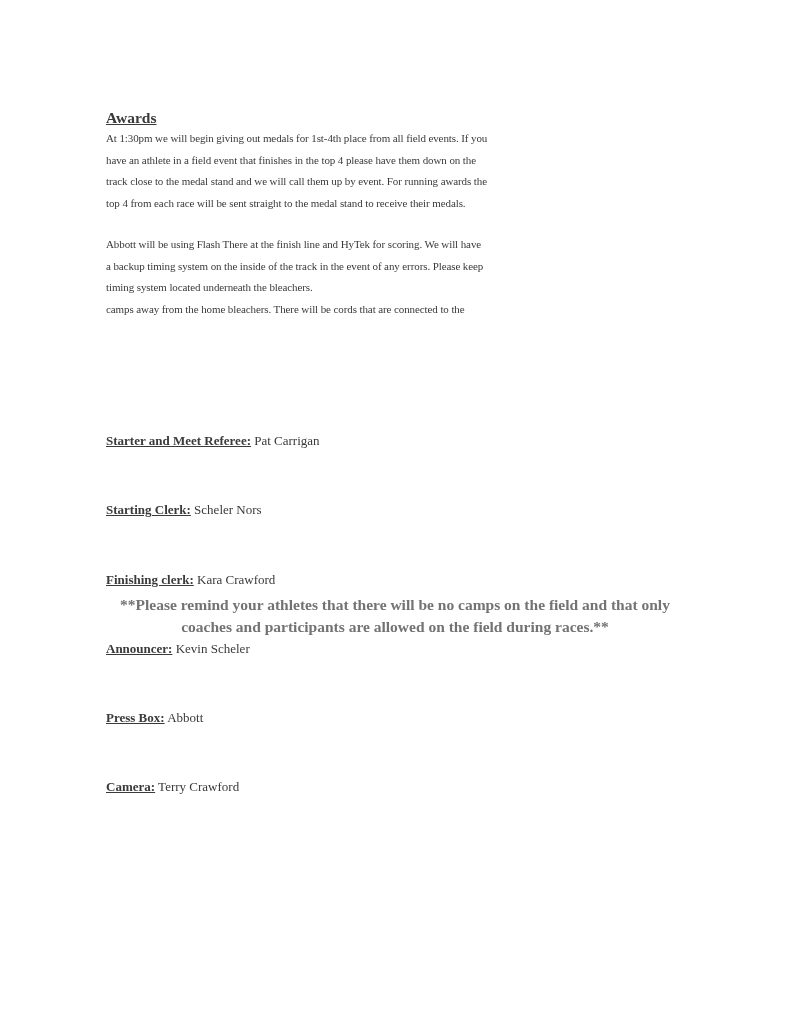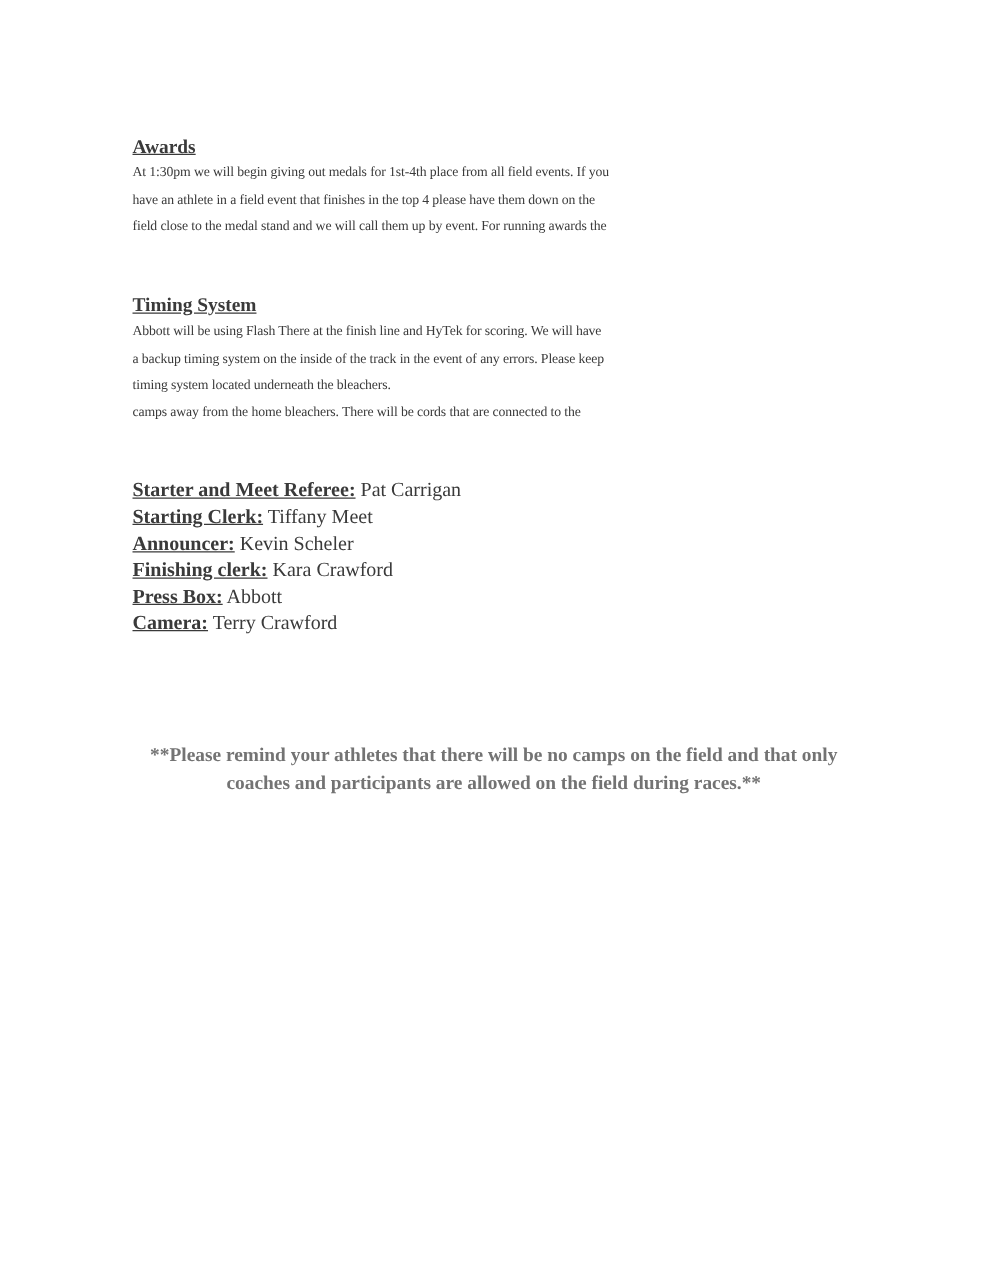--- a/index.html
+++ b/index.html
@@ -37,24 +37,25 @@
       font-size: 11px;
       line-height: 21.6px;
       color: #3a3a3a;
       letter-spacing: -0.1px;
     }
     .para .line { display: block; white-space: nowrap; }
     #awards { top: 107px; }
     #timing { top: 234px; }
     #staff { top: 382px; }
     .staff-row {
-      font-size: 16px;
+      font-size: 13px;
       line-height: 21.3px;
       white-space: nowrap;
       color: #3a3a3a;
+      margin-top: 48px;
     }
     .staff-role {
       font-weight: bold;
       text-decoration: underline;
     }
     #notice {
       position: absolute;
       top: 594px;
       left: 100px;
       width: 590px;
@@ -69,50 +70,50 @@
 </head>
 <body>
 
 <div class="page">
 
   <div class="section" id="awards">
     <div class="heading">Awards</div>
     <div class="para">
       <span class="line">At 1:30pm we will begin giving out medals for 1st-4th place from all field events. If you</span>
       <span class="line">have an athlete in a field event that finishes in the top 4 please have them down on the</span>
-      <span class="line">field close to the medal stand and we will call them up by event. For running awards the</span>
+      <span class="line">track close to the medal stand and we will call them up by event. For running awards the</span>
+      <span class="line">top 4 from each race will be sent straight to the medal stand to receive their medals.</span>
     </div>
   </div>
 
   <div class="section" id="timing">
-    <div class="heading">Timing System</div>
     <div class="para">
       <span class="line">Abbott will be using Flash There at the finish line and HyTek for scoring. We will have</span>
       <span class="line">a backup timing system on the inside of the track in the event of any errors. Please keep</span>
       <span class="line">timing system located underneath the bleachers.</span>
       <span class="line">camps away from the home bleachers. There will be cords that are connected to the</span>
     </div>
   </div>
 
   <div class="section" id="staff">
     <div class="staff-row">
       <span class="staff-role">Starter and Meet Referee:</span>
       <span>Pat Carrigan</span>
     </div>
     <div class="staff-row">
       <span class="staff-role">Starting Clerk:</span>
-      <span>Tiffany Meet</span>
+      <span>Scheler Nors</span>
+    </div>
+    <div class="staff-row">
+      <span class="staff-role">Finishing clerk:</span>
+      <span>Kara Crawford</span>
     </div>
     <div class="staff-row">
       <span class="staff-role">Announcer:</span>
       <span>Kevin Scheler</span>
-    </div>
-    <div class="staff-row">
-      <span class="staff-role">Finishing clerk:</span>
-      <span>Kara Crawford</span>
     </div>
     <div class="staff-row">
       <span class="staff-role">Press Box:</span>
       <span>Abbott</span>
     </div>
     <div class="staff-row">
       <span class="staff-role">Camera:</span>
       <span>Terry Crawford</span>
     </div>
   </div>

